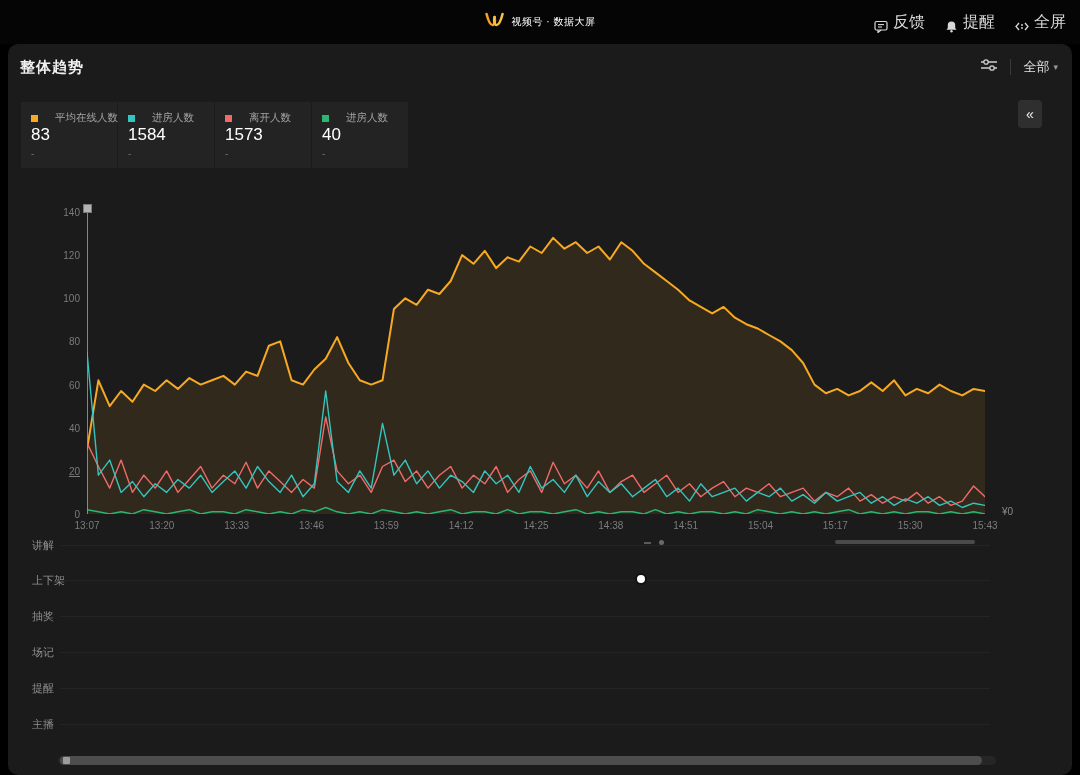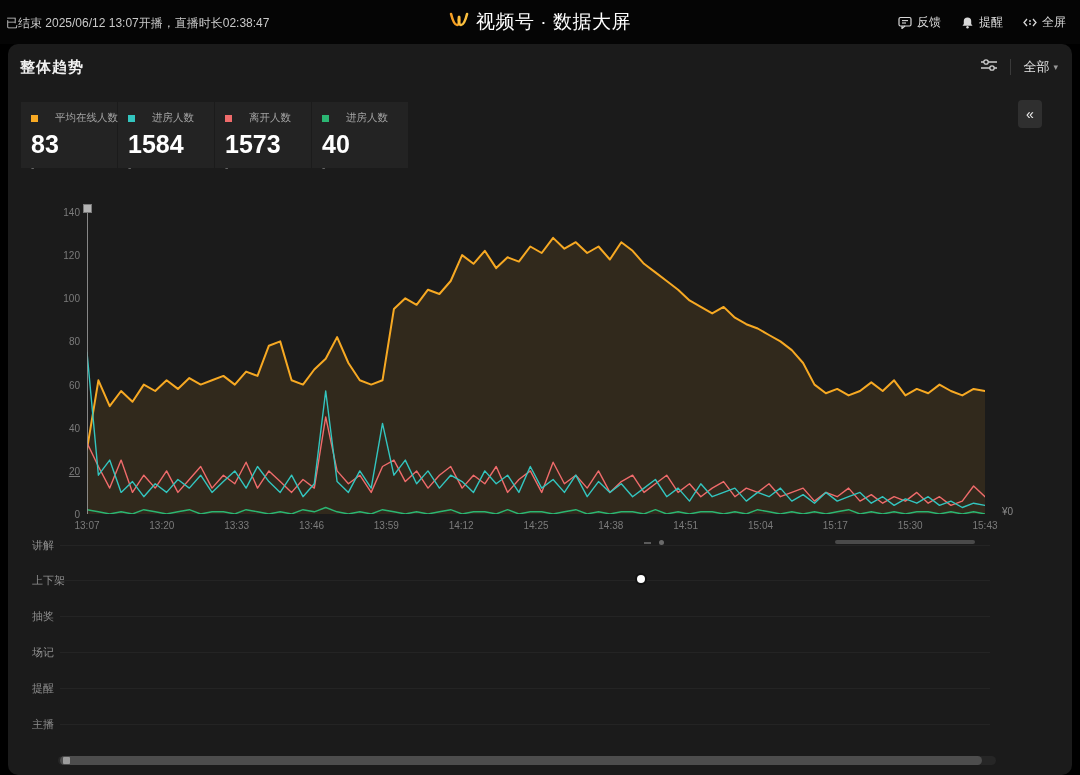--- a/index.html
+++ b/index.html
@@ -5,38 +5,38 @@
   html,body{margin:0;padding:0;}
   body{
     width:1080px;height:775px;position:relative;overflow:hidden;
     background:#000;color:#ddd;
     font-family:"Liberation Sans","DejaVu Sans",sans-serif;
   }
   
   #topbar{position:absolute;left:0;top:0;width:1080px;height:44px;background:#050505;}
   #topbar-status{position:absolute;left:6px;top:15px;font-size:12px;color:#c9c9c9;white-space:nowrap;}
   #topbar-center{position:absolute;left:50%;top:0;transform:translateX(-50%);height:44px;display:flex;align-items:center;gap:7px;}
-  #topbar-title{font-size:19px;color:#fff;letter-spacing:.5px;}
+  #topbar-title{font-size:10px;color:#fff;letter-spacing:.5px;}
   #topbar-right{position:absolute;right:14px;top:0;height:44px;display:flex;align-items:center;gap:20px;}
-  .tb-item{display:flex;align-items:center;gap:5px;font-size:12px;color:#d8d8d8;cursor:pointer;}
+  .tb-item{display:flex;align-items:flex-end;gap:5px;font-size:16px;color:#d8d8d8;cursor:pointer;}
   .tb-item svg{display:block;}
   
   #panel{position:absolute;left:8px;right:8px;top:44px;bottom:0;background:#1b1b1b;border-radius:10px;overflow:hidden;}
   #panel-title{position:absolute;left:12px;top:14px;font-size:15px;font-weight:bold;color:#f0f0f0;letter-spacing:1px;}
   #panel-controls{position:absolute;right:14px;top:14px;display:flex;align-items:center;gap:12px;}
   .vdivider{width:1px;height:16px;background:#3a3a3a;}
   #filter-all{display:flex;align-items:center;gap:4px;font-size:13px;color:#e0e0e0;cursor:pointer;}
   #filter-caret{font-size:9px;color:#999;}
   
   #cards{position:absolute;left:13px;top:58px;display:flex;gap:1px;}
   .stat-card{width:96px;height:66px;background:#232323;box-sizing:border-box;padding:9px 10px;cursor:pointer;}
   .stat-head{display:flex;align-items:center;gap:17px;}
   .marker{width:7px;height:7px;flex:0 0 7px;}
   .stat-label{font-size:10.5px;color:#a2a2a2;white-space:nowrap;}
-  .stat-value{font-size:25px;color:#fff;margin-top:5px;font-weight:700;}
+  .stat-value{font-size:17px;color:#fff;font-weight:400;}
   .stat-sub{font-size:10px;color:#6f6f6f;margin-top:3px;min-height:10px;}
   .stat-card.dim{background:#1f1f1f;}
   .stat-card.dim .stat-label,.stat-card.dim .stat-value{color:#555;}
   #collapse-btn{position:absolute;right:30px;top:56px;width:24px;height:28px;background:#2f2f2f;border-radius:4px;
     display:flex;align-items:center;justify-content:center;color:#eee;font-size:14px;cursor:pointer;}
   
   #y-axis{position:absolute;left:34px;top:168px;width:38px;height:302px;}
   #y-axis span{position:absolute;right:0;font-size:10px;color:#7b7b7b;}
   #chart-plot{position:absolute;left:79px;top:168px;width:898px;height:302px;}
   #chart-svg{position:absolute;left:0;top:0;width:898px;height:302px;}
@@ -55,21 +55,20 @@
   #event-dot{position:absolute;left:629px;top:531px;width:8px;height:8px;border-radius:50%;background:#fff;box-shadow:0 0 0 2px #111;cursor:pointer;}
   
   #bottom-track{position:absolute;left:50px;top:712px;width:938px;height:9px;border-radius:5px;background:#262626;}
   #bottom-thumb{position:absolute;left:52px;top:712px;width:922px;height:9px;border-radius:5px;background:#4d4d4d;cursor:pointer;}
   #bottom-handle{position:absolute;left:55px;top:713px;width:7px;height:7px;background:#9c9c9c;border-radius:1px;cursor:ew-resize;}
 </style>
 </head>
 <body>
 
 <div id="topbar">
-  <div id="topbar-status">已结束 2025/06/12 13:07开播，直播时长02:38:47</div>
   <div id="topbar-center">
     <span>
       <svg width="20" height="16" viewBox="0 0 20 16">
         <path d="M2 2 C4 10,6 13,8 13 C10 13,11 9,10 5" fill="none" stroke="#f59e23" stroke-width="2.6" stroke-linecap="round"></path>
         <path d="M18 2 C16 10,14 13,12 13 C10 13,9 9,10 5" fill="none" stroke="#fbbf3e" stroke-width="2.6" stroke-linecap="round"></path>
       </svg>
     </span>
     <span id="topbar-title">视频号 · 数据大屏</span>
   </div>
   <div id="topbar-right">

